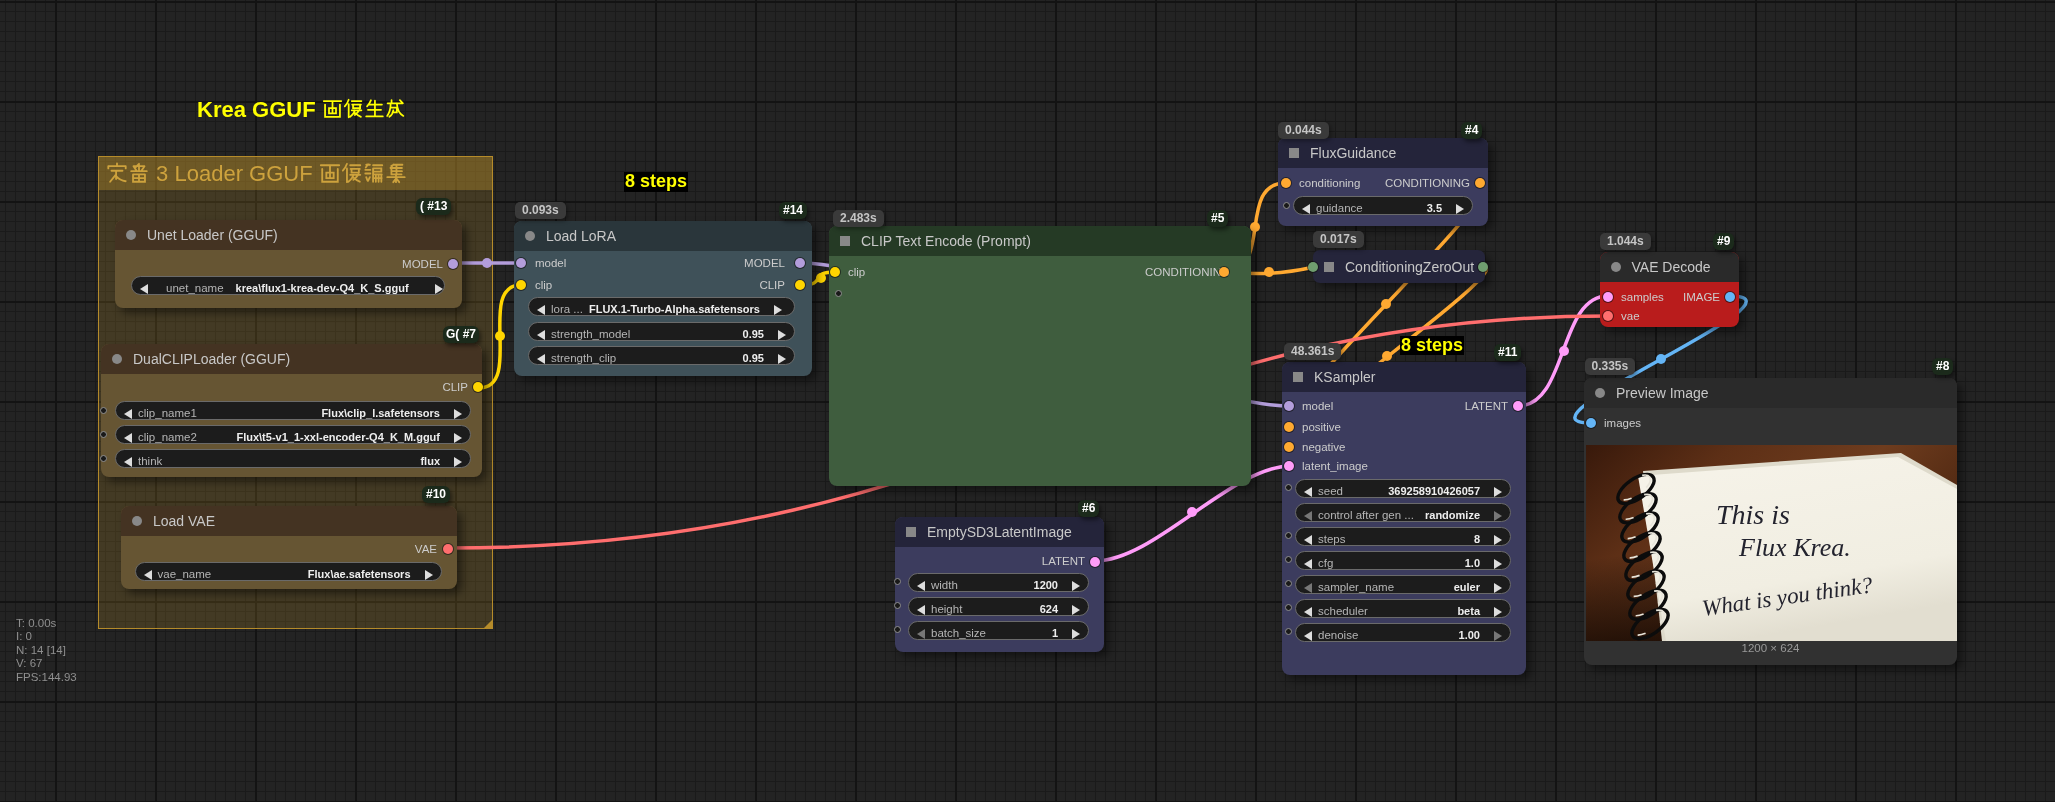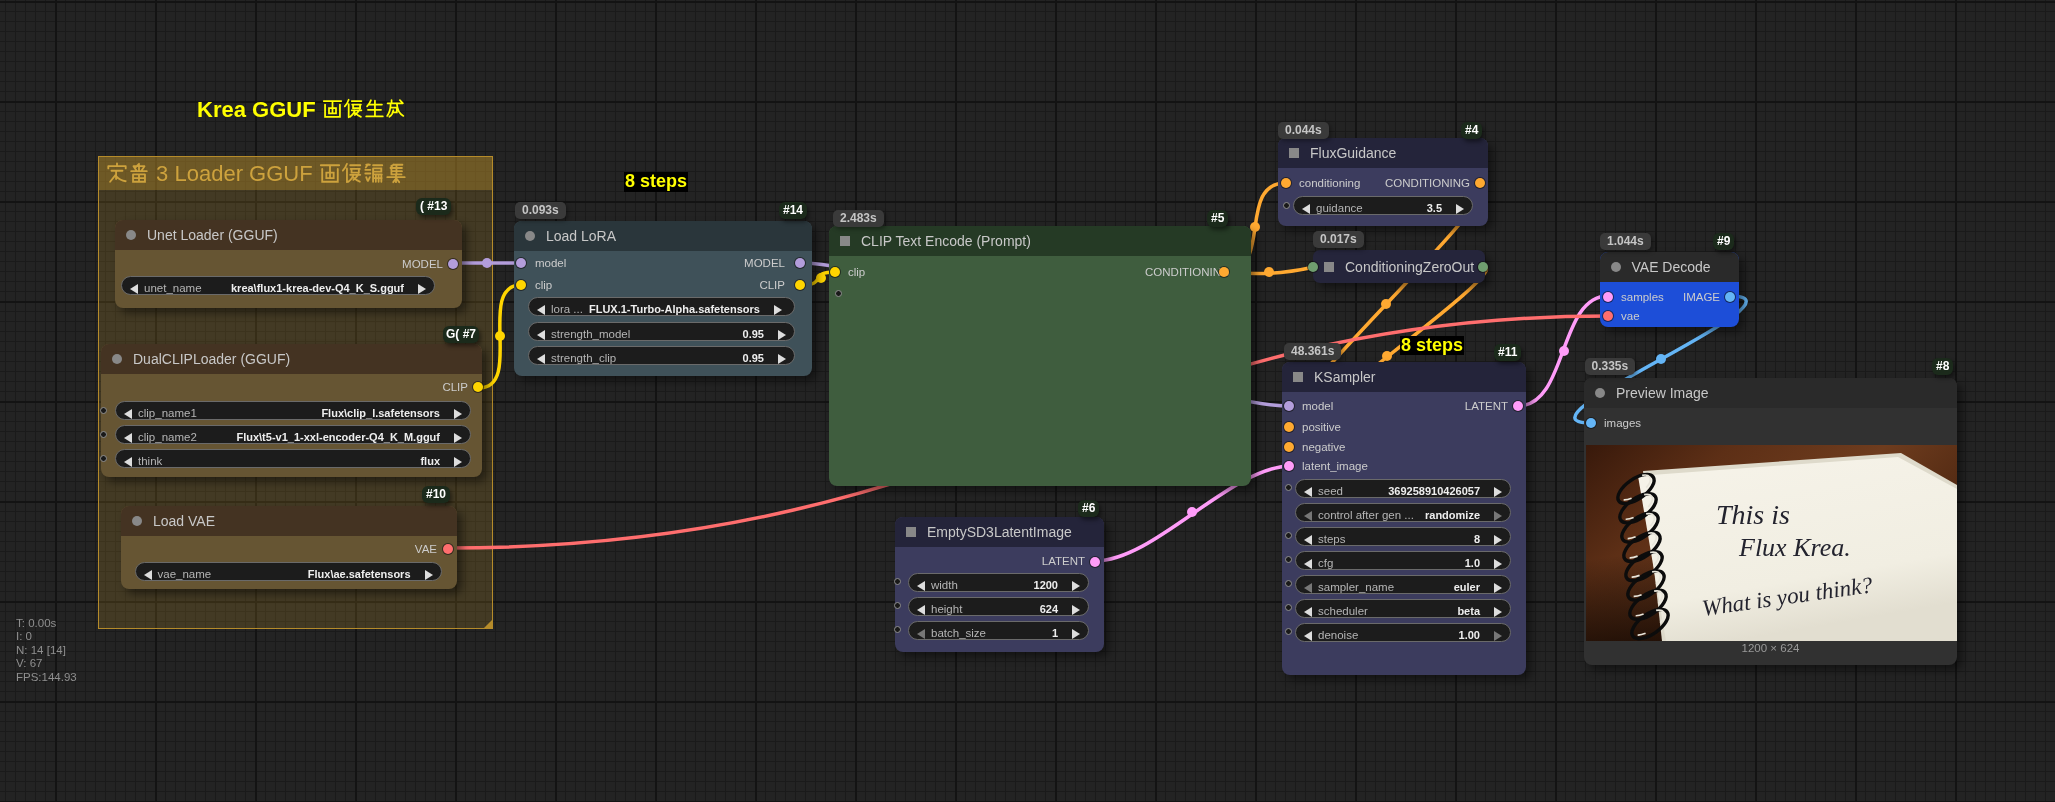--- a/index.html
+++ b/index.html
@@ -77,21 +77,21 @@
 <circle cx="1192" cy="512" r="5" fill="#FF9CF9"></circle>
 <circle cx="1564" cy="351" r="5" fill="#FF9CF9"></circle>
 <circle cx="1661" cy="359" r="5" fill="#64B5F6"></circle>
 </g>
 </svg>
 
 <div class="node" style="left:115px;top:220px;width:347px;height:88px;background:#665533;">
  <div class="hd" style="background:#443322;"><span class="dc"></span>Unet Loader (GGUF)</div>
  <div class="sl" style="right:19px;top:36px;">MODEL</div>
  <div class="sk" style="left:333px;top:39px;background:#B39DDB;"></div>
- <div class="wg" style="left:6px;top:56px;width:314px;">
+ <div class="wg" style="left:16px;top:56px;width:314px;gap:12px;">
       <span class="al"></span>
       <span class="wl">unet_name</span>
       <span class="wv" style="margin-left:auto;">krea\flux1-krea-dev-Q4_K_S.gguf</span>
       <span class="ar"></span>
     </div>
 </div>
 <div class="ib" style="left:416px;top:198px;">( #13</div>
 
 <div class="node" style="left:101px;top:344px;width:381px;height:133px;background:#665533;">
  <div class="hd" style="background:#443322;"><span class="dc"></span>DualCLIPLoader (GGUF)</div>
@@ -286,21 +286,21 @@
       <span class="wl">batch_size</span>
       <span class="wv" style="margin-left:auto;">1</span>
       <span class="ar"></span>
     </div>
  <div class="ring" style="left:-1.5px;top:60.5px;"></div>
  <div class="ring" style="left:-1.5px;top:84.5px;"></div>
  <div class="ring" style="left:-1.5px;top:108.5px;"></div>
 </div>
 <div class="ib" style="left:1078px;top:500px;">#6</div>
 
-<div class="node" style="left:1599.5px;top:252px;width:139.5px;height:75px;background:#1d4ed8;">
+<div class="node" style="left:1599.5px;top:252px;width:139.5px;height:75px;background:#b91c1c;">
  <div class="hd" style="background:#2a2a2a;"><span class="dc"></span>VAE Decode</div>
  <div class="sk" style="left:3.5px;top:39.5px;background:#FF9CF9;"></div>
  <div class="sl" style="left:21.5px;top:36.5px;">samples</div>
  <div class="sl" style="right:19px;top:36.5px;">IMAGE</div>
  <div class="sk" style="left:125.5px;top:39.5px;background:#64B5F6;"></div>
  <div class="sk" style="left:3.5px;top:59px;background:#FF6E6E;"></div>
  <div class="sl" style="left:21.5px;top:56px;">vae</div>
 </div>
 <div class="tb" style="left:1600px;top:233px;">1.044s</div>
 <div class="ib" style="left:1713px;top:233px;">#9</div>

